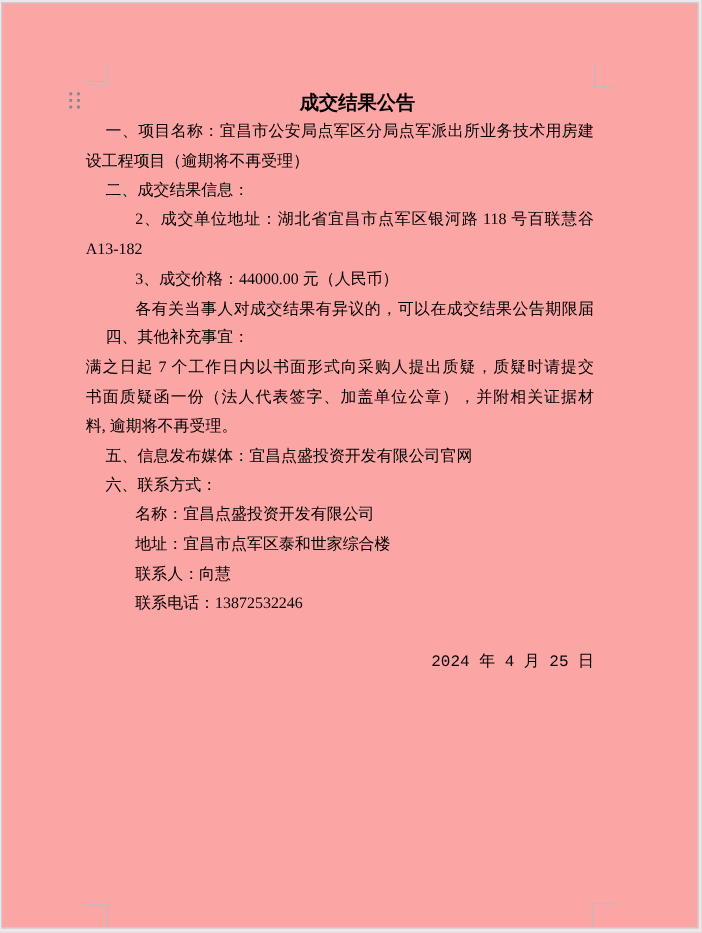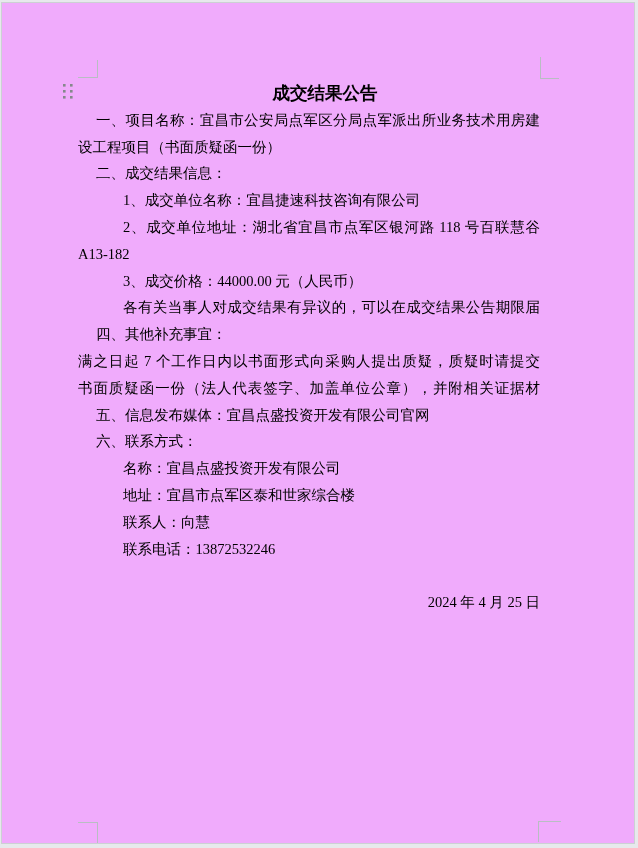--- a/index.html
+++ b/index.html
@@ -6,41 +6,41 @@
   body{
     width:638px;height:848px;
     background:#e7e9ec;
     position:relative;
     overflow:hidden;
     font-family:"Liberation Serif","DejaVu Serif",serif;
   }
   .page{
     position:absolute;left:1px;top:2px;
     width:632px;height:840px;
-    background:#f0abfc;
+    background:#fca5a5;
     border:1px solid #ccd0d4;
   }
   
   .mark{position:absolute;border:0 solid #b9bdc3;}
   .mark.tl{left:76px;top:57px;width:19px;height:17px;border-right-width:1px;border-bottom-width:1px;}
   .mark.tr{left:538px;top:54px;width:18px;height:21px;border-left-width:1px;border-bottom-width:1px;}
   .mark.bl{left:76px;top:819px;width:19px;height:20px;border-top-width:1px;border-right-width:1px;}
   .mark.br{left:536px;top:818px;width:22px;height:20px;border-top-width:1px;border-left-width:1px;}
   .handle{position:absolute;left:60px;top:79px;width:12px;height:18px;cursor:move;}
   .content{
     position:absolute;left:76px;top:77px;width:462px;
     color:#000000;font-size:14.5px;
   }
   .ln{height:26.8px;line-height:26.8px;white-space:nowrap;}
   .ln .b{font-weight:normal;}
   .title{font-size:17.5px;font-weight:bold;text-align:center;padding-left:32px;}
   .ind1{padding-left:18px;}
   .ind2{padding-left:45px;}
   .just{white-space:normal;text-align:justify;text-align-last:justify;overflow:hidden;}
-  .right{text-align:right;}
+  .right{text-align:right;font-family:Liberation Mono, monospace;}
 </style>
 </head>
 <body>
 
 <div class="page">
 
   <div class="mark tl"></div>
   <div class="mark tr"></div>
   <div class="mark bl"></div>
   <div class="mark br"></div>
@@ -60,30 +60,27 @@
 
     <div class="ln title">
       <span>成交结果公告</span>
     </div>
 
     <div class="ln ind1 just">
       <span class="b">一、项目名称：</span><span>宜昌市公安局点军区分局点军派出所业务技术用房建</span>
     </div>
 
     <div class="ln">
-      <span>设工程项目（书面质疑函一份）</span>
+      <span>设工程项目（逾期将不再受理）</span>
     </div>
 
     <div class="ln ind1">
       <span class="b">二、成交结果信息：</span>
     </div>
 
-    <div class="ln ind2">
-      <span>1、成交单位名称：宜昌捷速科技咨询有限公司</span>
-    </div>
 
     <div class="ln ind2 just">
       <span>2、成交单位地址：湖北省宜昌市点军区银河路 118 号百联慧谷</span>
     </div>
 
     <div class="ln">
       <span>A13-182</span>
     </div>
 
     <div class="ln ind2">
@@ -100,20 +97,23 @@
     </div>
 
     <div class="ln just">
       <span>满之日起 7 个工作日内以书面形式向采购人提出质疑，质疑时请提交</span>
     </div>
 
     <div class="ln just">
       <span>书面质疑函一份（法人代表签字、加盖单位公章），并附相关证据材</span>
     </div>
 
+    <div class="ln">
+      <span>料, 逾期将不再受理。</span>
+    </div>
 
     <div class="ln ind1">
       <span class="b">五、信息发布媒体：</span><span>宜昌点盛投资开发有限公司官网</span>
     </div>
 
     <div class="ln ind1">
       <span class="b">六、联系方式：</span>
     </div>
 
     <div class="ln ind2">

